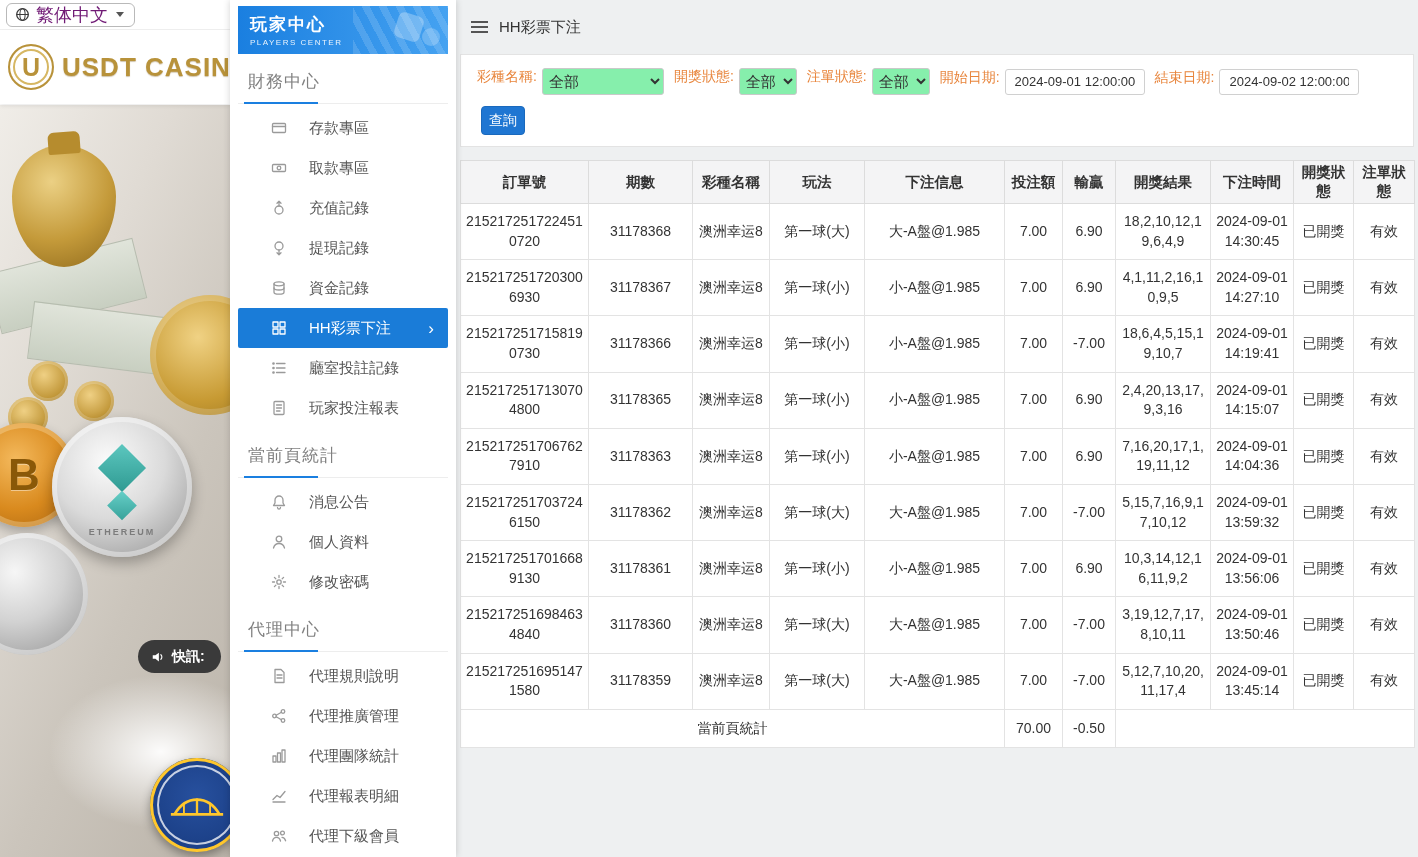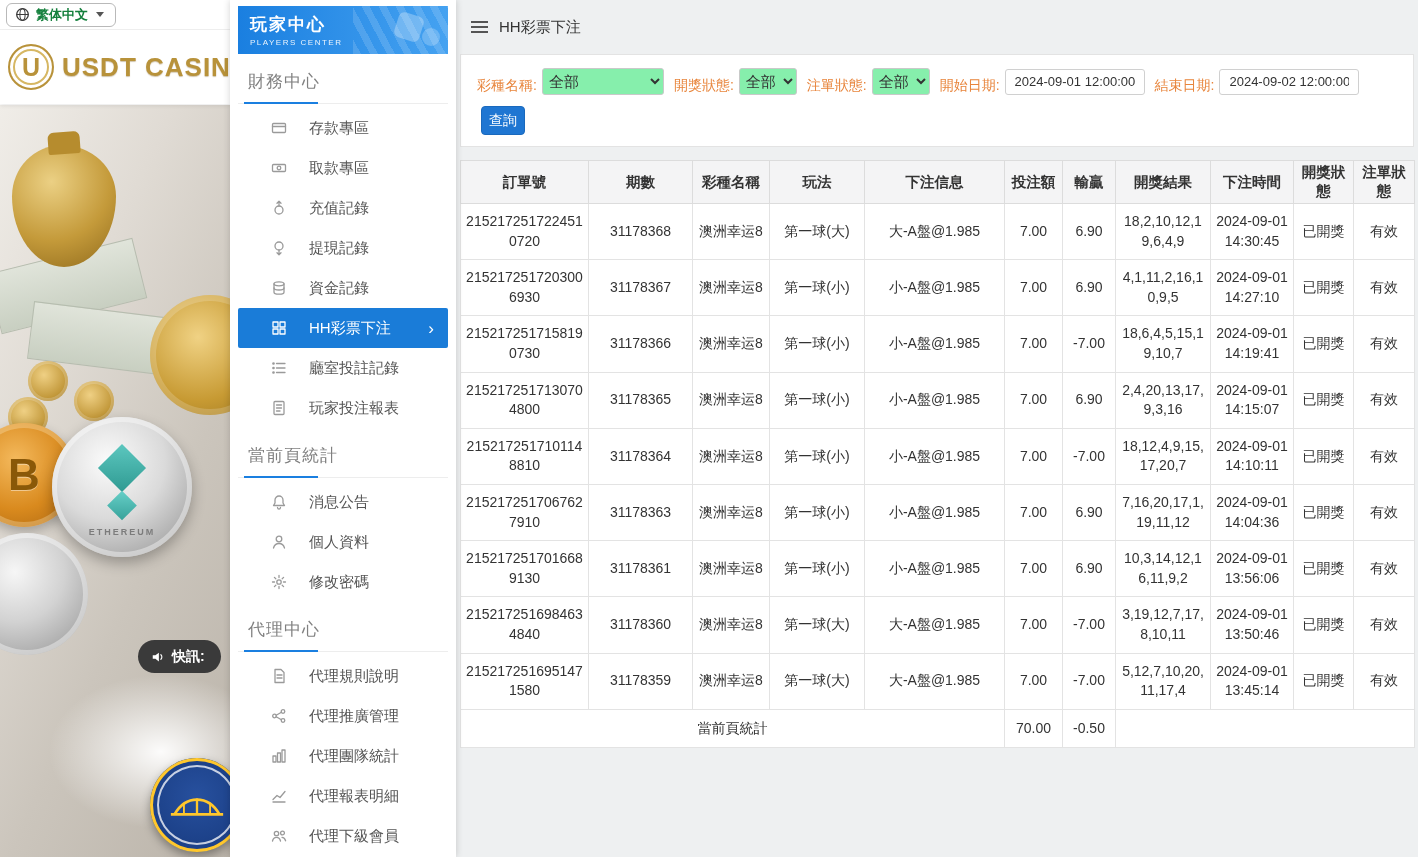--- a/index.html
+++ b/index.html
@@ -4,21 +4,21 @@
 <style>
   * { margin:0; padding:0; box-sizing:border-box; }
   html,body { width:1418px; height:857px; }
   body { font-family:"Liberation Sans","DejaVu Sans",sans-serif; background:#eef0f1; overflow:hidden; }
   .stage { position:relative; width:1418px; height:857px; overflow:hidden; background:#eef0f1; }
 
   
   .left-panel { position:absolute; left:0; top:0; width:230px; height:857px; overflow:hidden; background:#fff; }
   .lang-strip { height:30px; background:#fff; border-bottom:1px solid #f0f0f0; display:flex; align-items:center; padding-left:6px; }
   .lang-box { display:flex; align-items:center; gap:6px; border:1px solid #b9b9b9; border-radius:6px; height:24px; padding:0 10px 0 8px; cursor:pointer; background:#fff; min-width:110px; }
-  .lang-label { font-size:13px; font-weight:bold; color:#15803d; }
+  .lang-label { font-size:18px; font-weight:normal; color:#701a75; }
   .caret { width:0; height:0; border-left:4px solid transparent; border-right:4px solid transparent; border-top:5px solid #555; margin-left:2px; }
   .logo-bar { height:74px; background:#fff; display:flex; align-items:center; gap:8px; padding-left:8px; box-shadow:0 2px 4px rgba(0,0,0,.08); position:relative; z-index:2; }
   .brand-emblem { width:46px; height:46px; border-radius:50%; border:2px solid #b8923a; box-shadow:inset 0 0 0 3px #fff, inset 0 0 0 5px #d6b763; display:flex; align-items:center; justify-content:center; flex:0 0 auto; }
   .brand-emblem span { font-size:25px; font-weight:bold; color:#b8923a; }
   .brand-text { font-size:26px; font-weight:bold; color:#b8923a; letter-spacing:1px; text-shadow:0 1px 1px rgba(120,85,20,.35); white-space:nowrap; }
   .photo { position:absolute; left:0; top:105px; width:230px; height:752px;
     background:
       radial-gradient(160px 110px at 70% 86%, rgba(255,255,255,.95), rgba(255,255,255,0) 70%),
       linear-gradient(115deg,#f0ede8 0%, #e0dbd4 30%, #cbc5bc 62%, #bab3a9 100%);
   }
@@ -60,21 +60,21 @@
   .sb-item .chev { position:absolute; right:14px; font-size:17px; line-height:1; color:#fff; }
 
   
   .main { position:absolute; left:456px; top:0; width:962px; height:857px; }
   .main-header { height:54px; display:flex; align-items:center; gap:11px; padding-left:15px; color:#3a3a3a; }
   .hamburger { display:inline-flex; flex-direction:column; gap:3px; cursor:pointer; }
   .hamburger i { display:block; width:17px; height:2px; background:#555; }
   .page-title { font-size:15px; color:#333; }
   .filter-panel { margin:0 4px 13px 4px; background:#fff; border:1px solid #e3e3e3; padding:13px 14px 11px 16px; }
   .filter-row { display:flex; align-items:center; }
-  .fgroup { display:flex; align-items:flex-end; }
+  .fgroup { display:flex; align-items:flex-start; }
   .flabel { color:#e8853c; font-size:14px; margin:0 5px 0 10px; white-space:nowrap; }
   .fgroup:first-child .flabel { margin-left:0; }
   .fselect { height:27px; border:1px solid #c9c9c9; border-radius:3px; background:#86efac; font-size:15px; color:#333; padding:0 2px; font-family:inherit; }
   .sel-wide { width:122px; }
   .sel-sm { width:58px; }
   .finput { width:140px; height:26px; border:1px solid #d0d0d0; border-radius:3px; font-size:13px; color:#333; padding:0 9px; font-family:inherit; }
   .search-btn { margin-top:11px; margin-left:4px; width:44px; height:29px; background:#1f76d2; color:#fff; border:1px solid #1a69bd; border-radius:4px; font-size:14px; cursor:pointer; font-family:inherit; }
   .table-panel { margin:0 4px; background:#fff; }
   table.bets { width:100%; border-collapse:collapse; table-layout:fixed; color:#333; }
   table.bets th { background:#f4f4f5; border:1px solid #dcdcdc; height:42px; font-size:14.5px; font-weight:bold; padding:2px 3px; text-align:center; }
@@ -432,42 +432,42 @@
               <td>第一球(小)</td>
               <td>小-A盤@1.985</td>
               <td>7.00</td>
               <td>6.90</td>
               <td>2,4,20,13,17,9,3,16</td>
               <td>2024-09-01 14:15:07</td>
               <td>已開獎</td>
               <td>有效</td>
             </tr>
             <tr>
-              <td>2152172517101148810</td>
-              <td>31178364</td>
-              <td>澳洲幸运8</td>
-              <td>第一球(小)</td>
-              <td>小-A盤@1.985</td>
-              <td>7.00</td>
-              <td>-7.00</td>
-              <td>18,12,4,9,15,17,20,7</td>
-              <td>2024-09-01 14:10:11</td>
-              <td>已開獎</td>
-              <td>有效</td>
-            </tr>
-            <tr>
               <td>2152172517067627910</td>
               <td>31178363</td>
               <td>澳洲幸运8</td>
               <td>第一球(小)</td>
               <td>小-A盤@1.985</td>
               <td>7.00</td>
               <td>6.90</td>
               <td>7,16,20,17,1,19,11,12</td>
               <td>2024-09-01 14:04:36</td>
+              <td>已開獎</td>
+              <td>有效</td>
+            </tr>
+            <tr>
+              <td>2152172517037246150</td>
+              <td>31178362</td>
+              <td>澳洲幸运8</td>
+              <td>第一球(大)</td>
+              <td>大-A盤@1.985</td>
+              <td>7.00</td>
+              <td>-7.00</td>
+              <td>5,15,7,16,9,17,10,12</td>
+              <td>2024-09-01 13:59:32</td>
               <td>已開獎</td>
               <td>有效</td>
             </tr>
             <tr>
               <td>2152172517016689130</td>
               <td>31178361</td>
               <td>澳洲幸运8</td>
               <td>第一球(小)</td>
               <td>小-A盤@1.985</td>
               <td>7.00</td>

